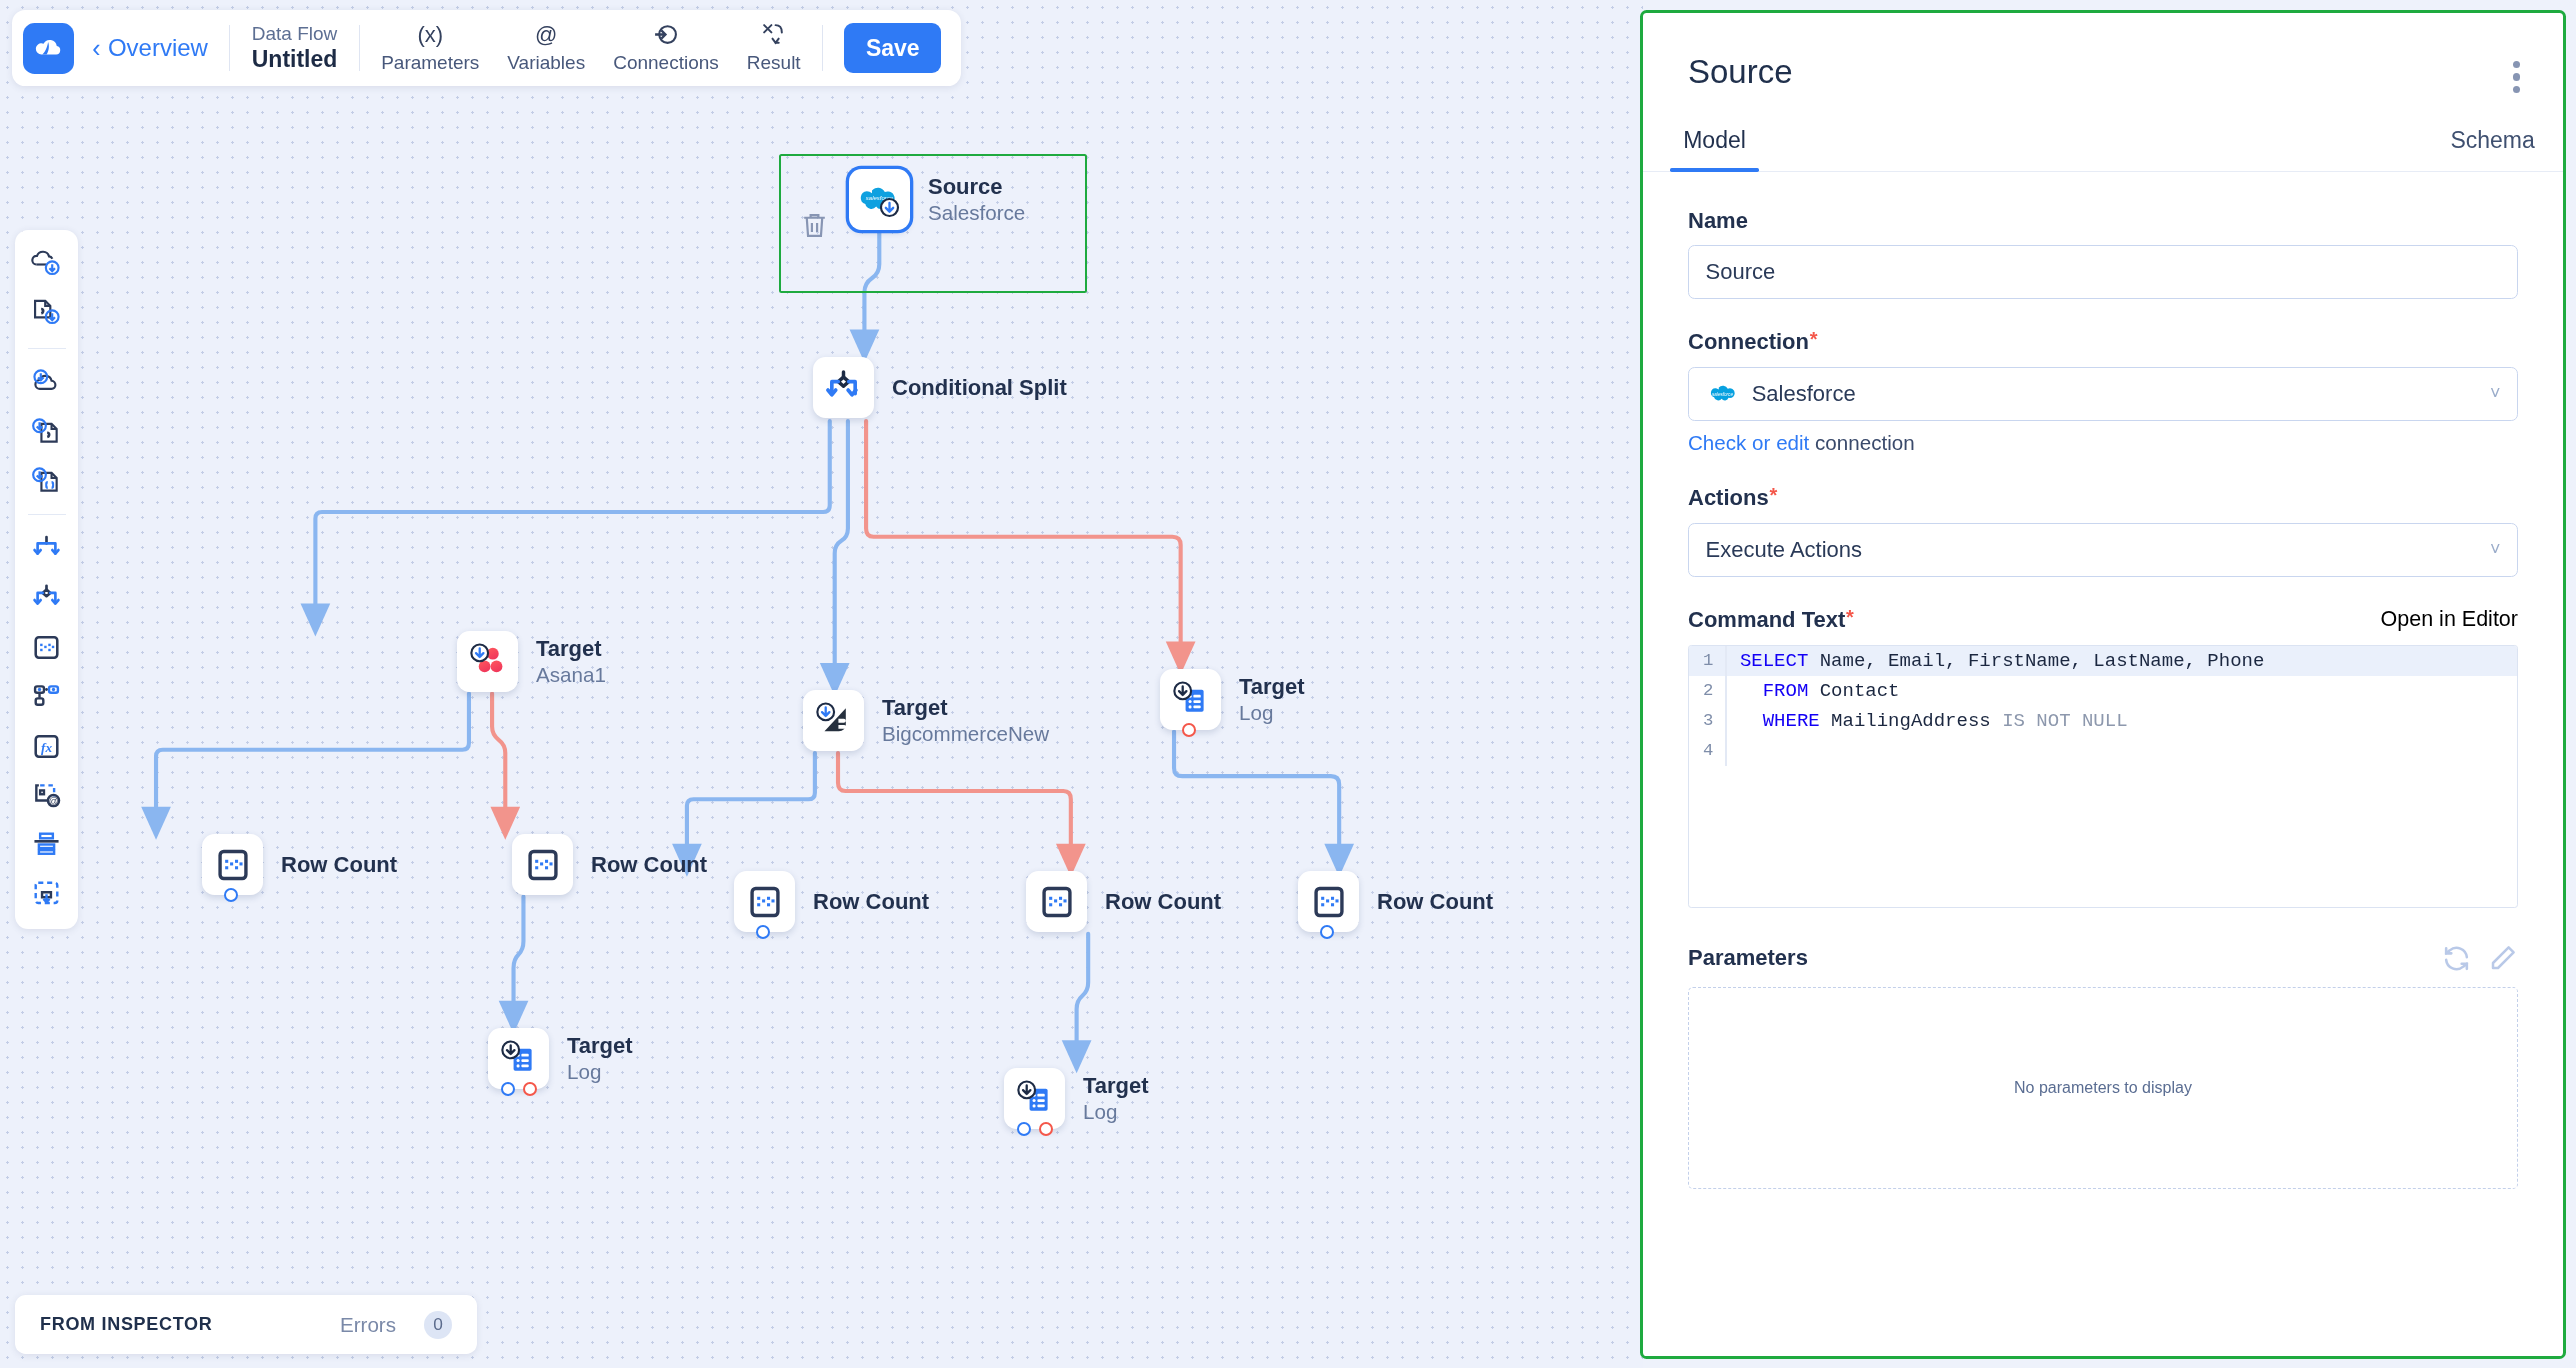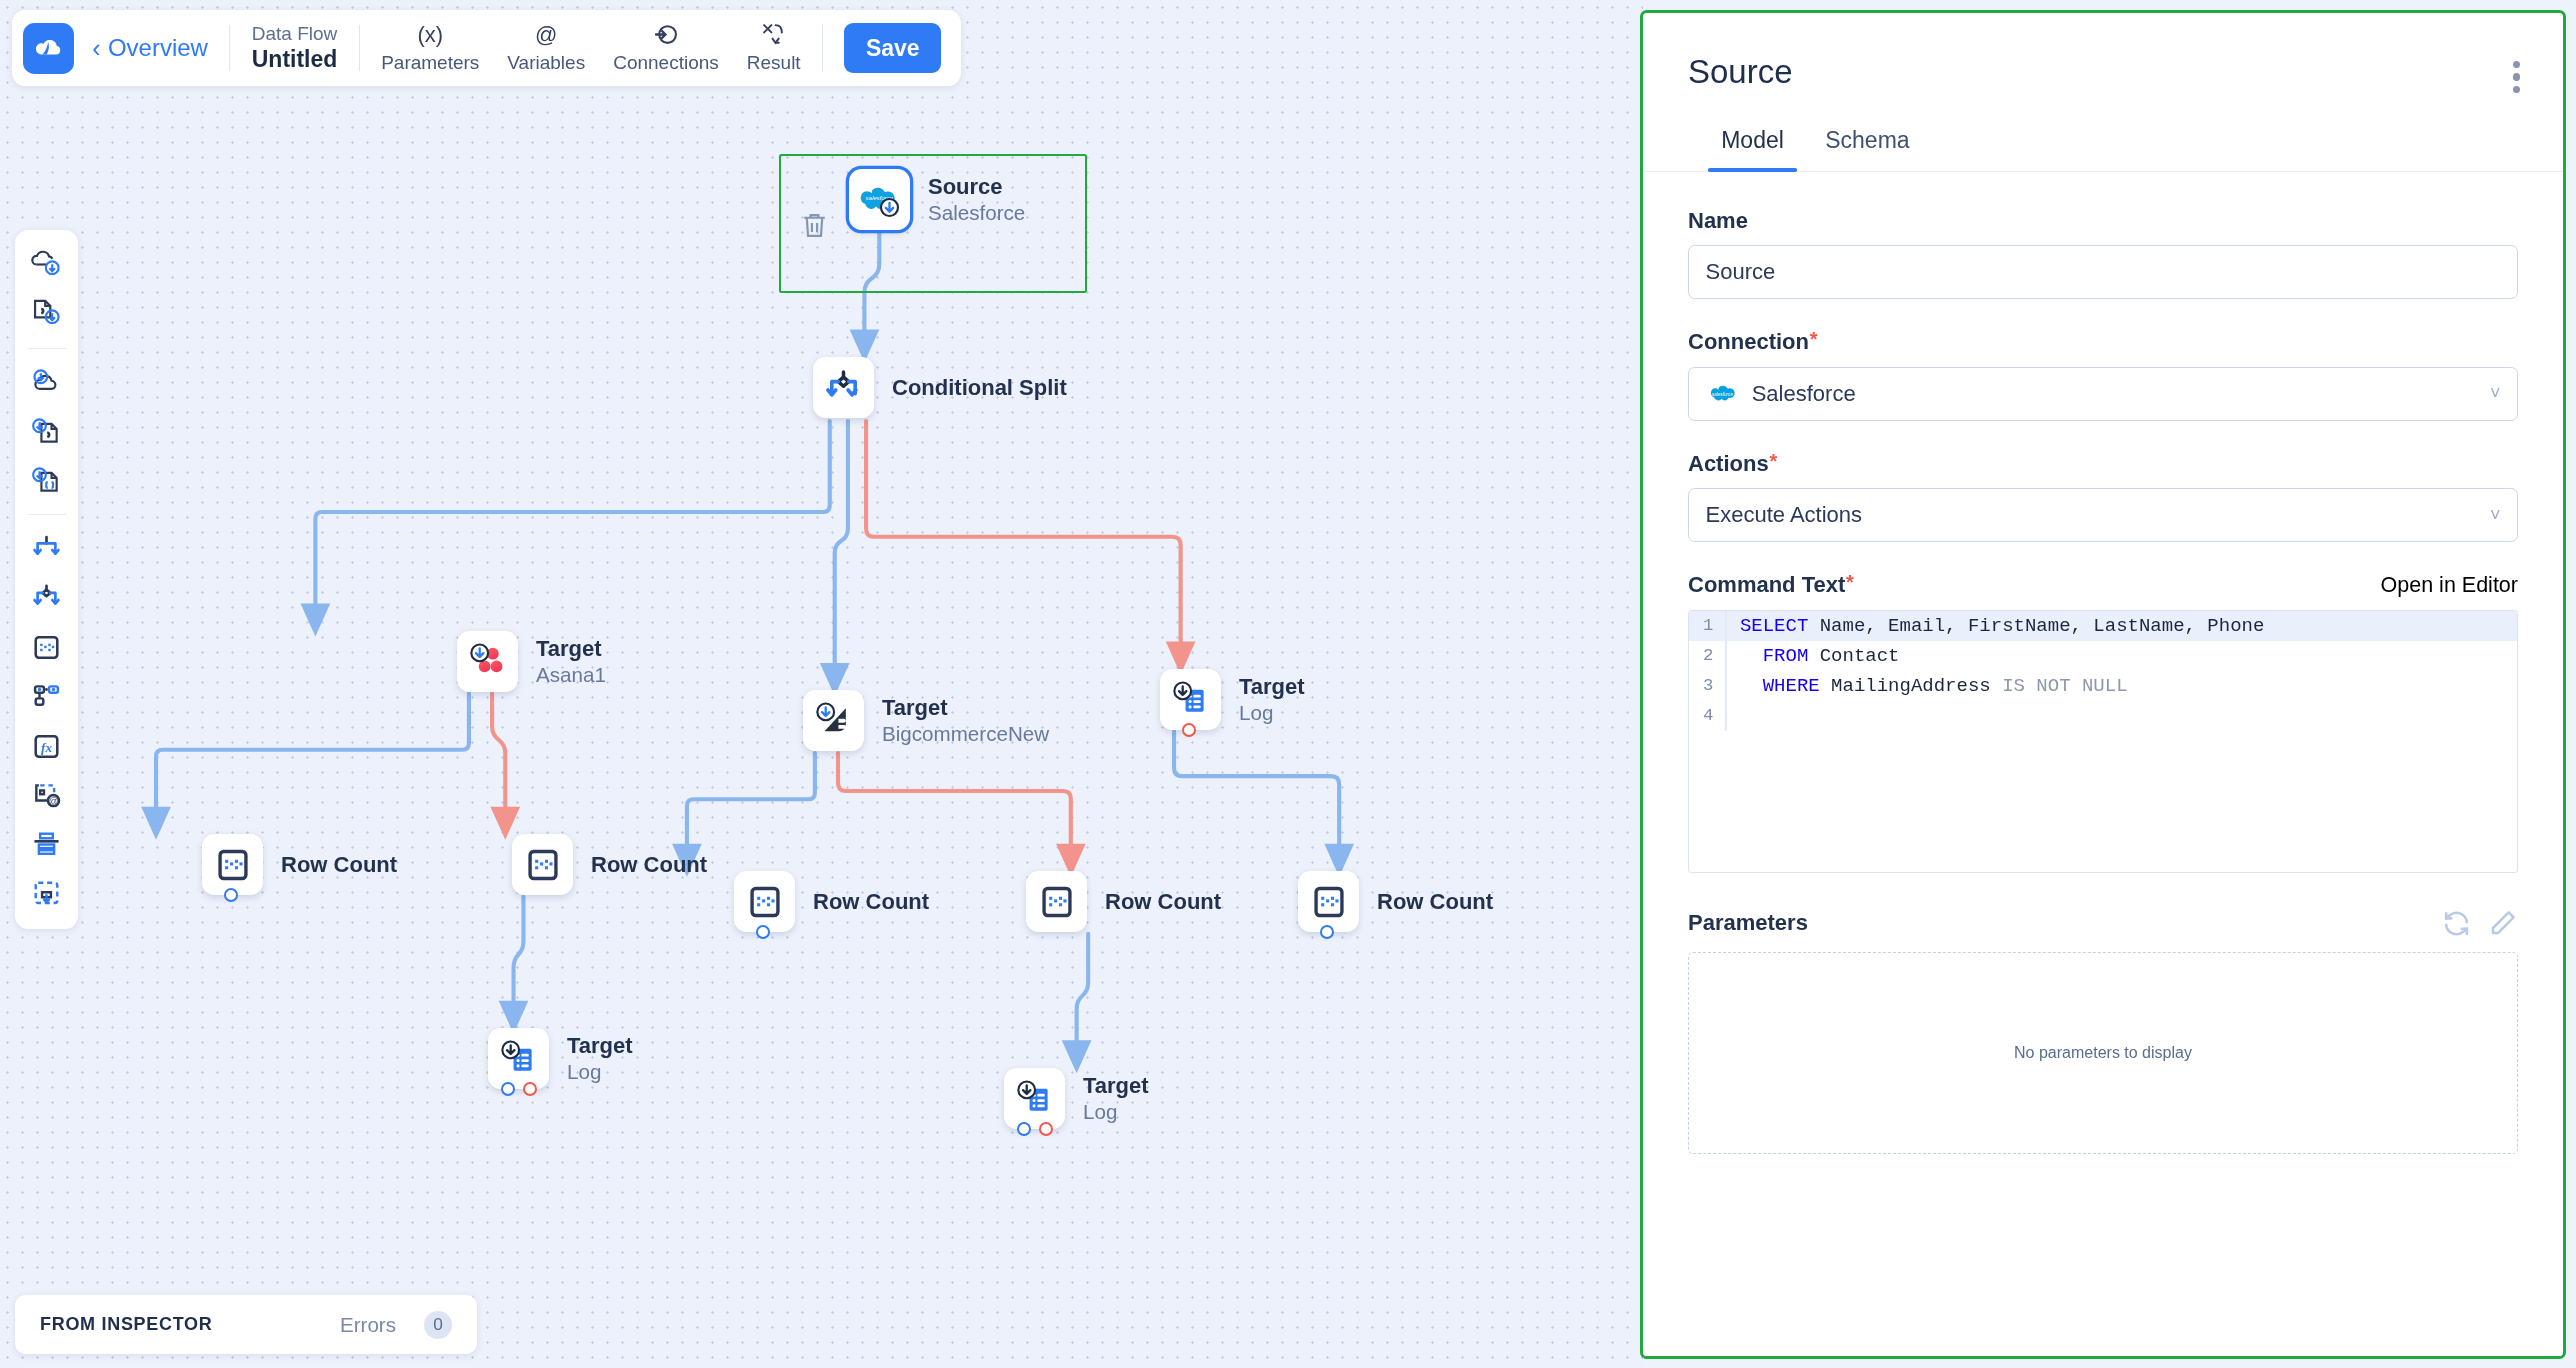--- a/index.html
+++ b/index.html
@@ -118,21 +118,22 @@
   }
   #panel-head { padding: 40px 45px 0 45px; position: relative; }
   #panel-title { font-size: 33px; color: #20304c; font-weight: normal; }
   #kebab {
     position: absolute; right: 43px; top: 48px; display: flex; flex-direction: column;
     gap: 5px; cursor: pointer;
   }
   #kebab i { width: 7.4px; height: 7.4px; border-radius: 50%; background: #8795b3; display: block; }
   #tabs {
     display: flex; gap: 0; margin-top: 36px; border-bottom: 1.7px solid #e7ecf6;
-    padding-left: 65px;
+    padding-left: 27px;
+    justify-content: space-between;
   }
   .tab {
     font-size: 23px; color: #3f5070; padding: 0 13.2px 16.5px 13.2px; cursor: pointer;
     position: relative; margin-right: 15px;
   }
   .tab.active { color: #22314e; }
   .tab.active::after {
     content: ""; position: absolute; left: 0; right: 0; bottom: -1.7px;
     height: 4.1px; background: #2f7af5; border-radius: 1.7px;
   }
@@ -675,20 +676,21 @@
             <span style="display:flex;">
               <svg width="33" height="25" viewBox="0 0 40 30" style="font-size:27px">
                 <path d="M15.5 7.8a6.6 6.6 0 0 1 10.9 1.4 6 6 0 0 1 8.4 5.5 5.9 5.9 0 0 1-6 5.8c-.5 0-1-.1-1.5-.2a4.6 4.6 0 0 1-8.3 1.1 5.2 5.2 0 0 1-9.2-2 5.6 5.6 0 0 1 1.3-10.9c1.6 0 3.1.7 4.4 1.8z" fill="#07a1e0"></path>
                 <text x="20" y="17.6" font-size="5.6" fill="#fff" text-anchor="middle" font-family="Liberation Sans, sans-serif" font-style="italic">salesforce</text>
               </svg>
             </span>
             <span>Salesforce</span>
           </span>
           <span class="caret">˅</span>
         </div>
+        <div class="sublink"><a>Check or edit</a><span> connection</span></div>
       </div>
 
       <div class="fld">
         <div class="fld-label">
           <span>Actions</span>
           <span class="req">*</span>
         </div>
         <div class="ctrl select">
           <span>Execute Actions</span>
           <span class="caret">˅</span>

